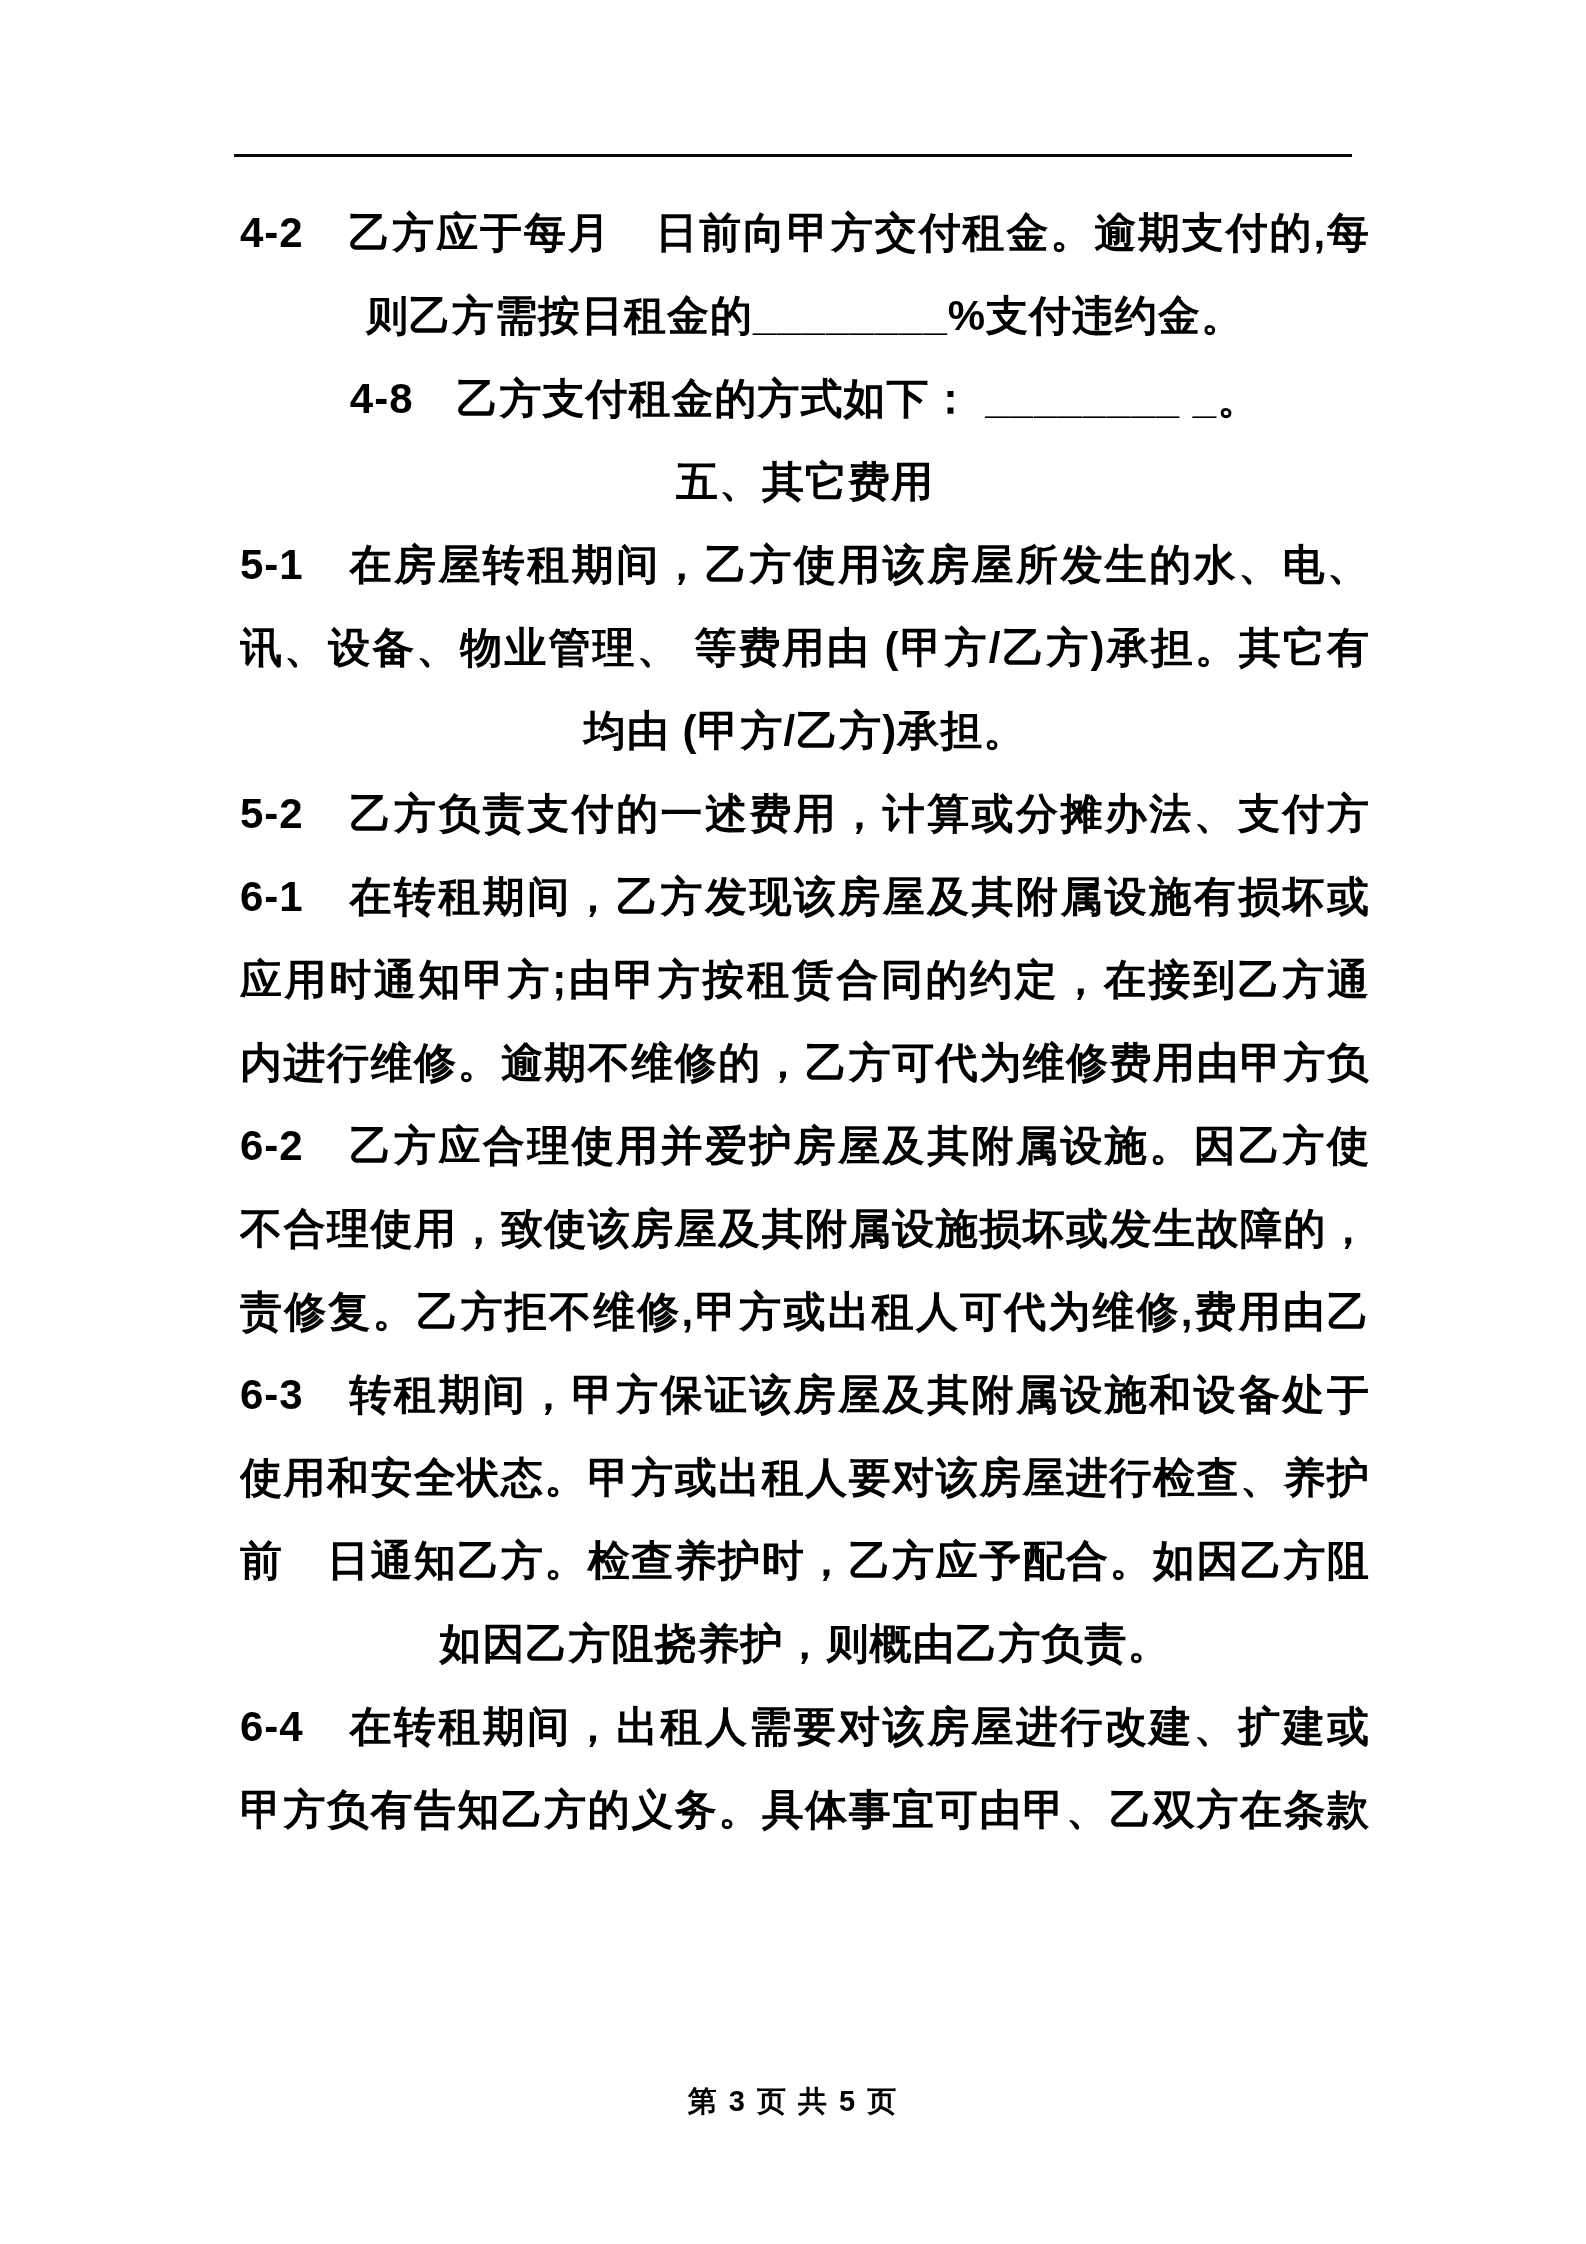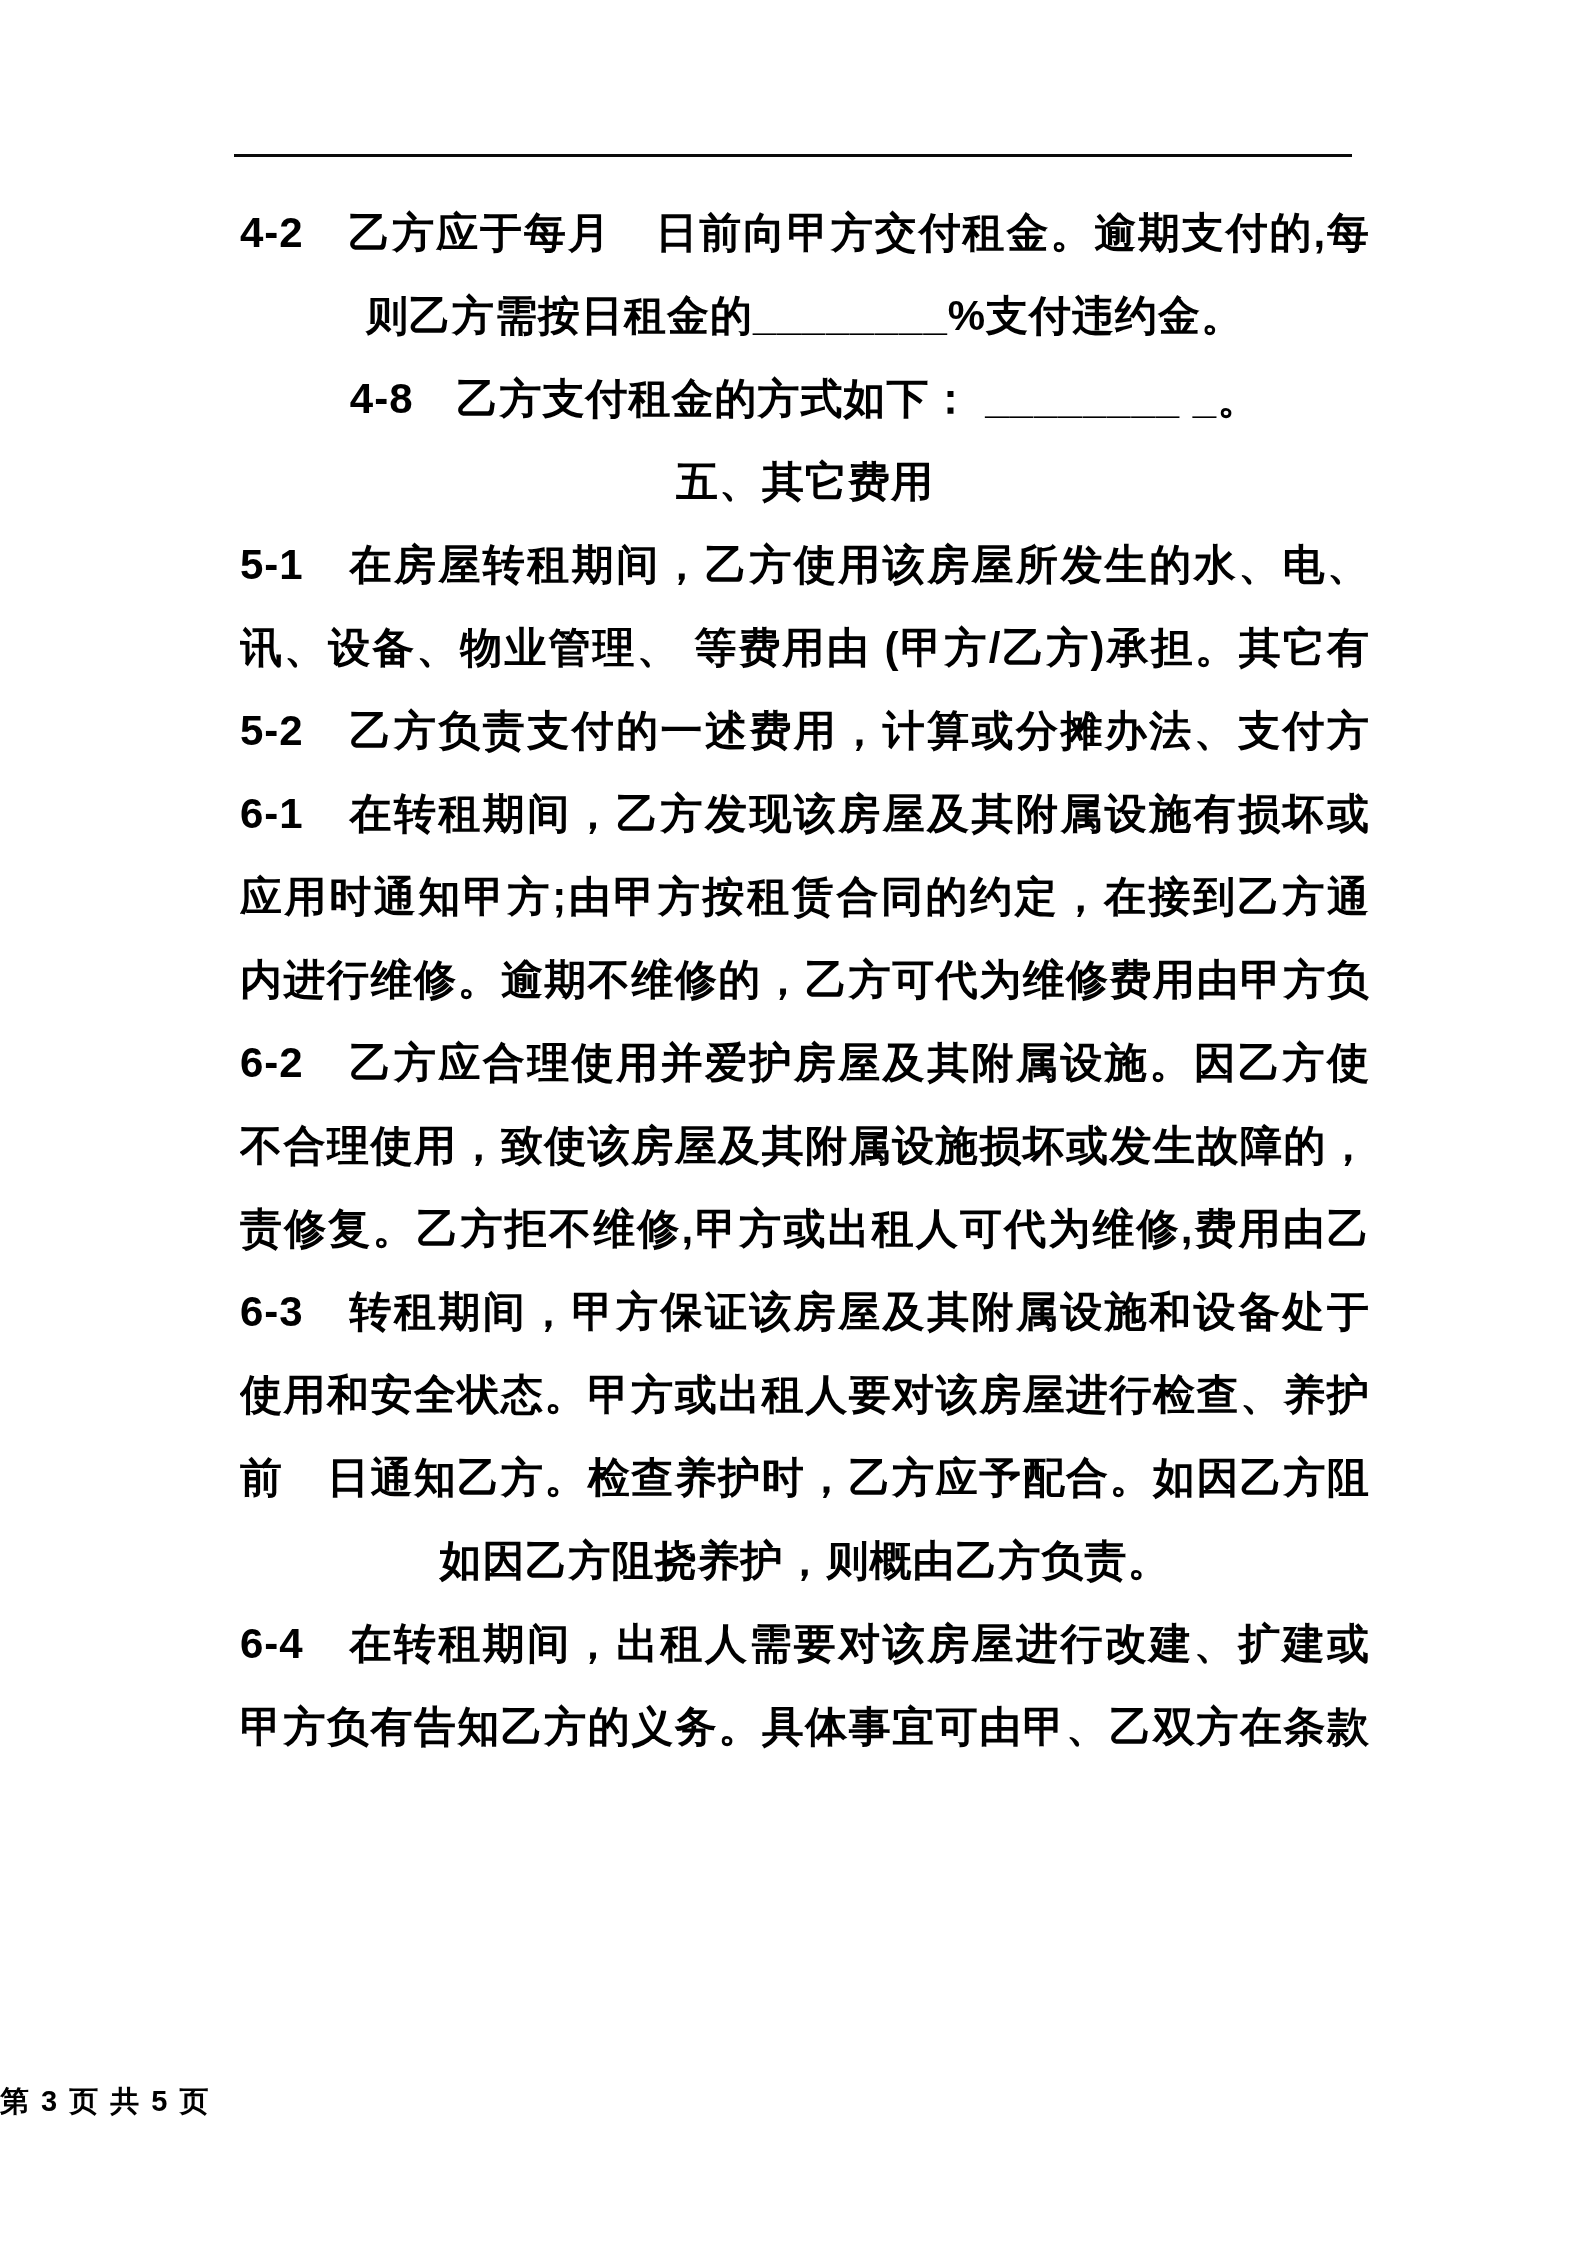--- a/index.html
+++ b/index.html
@@ -41,39 +41,41 @@
   }
   .line.fill {
     text-align: justify;
     text-align-last: justify;
   }
   .page-footer {
     position: absolute;
     left: 0;
     top: 2082px;
     width: 1586px;
+    text-align: center;
     font-size: 29px;
     font-weight: 700;
     letter-spacing: 2px;
   }
 </style>
 </head>
 <body>
 
 <div class="page">
 
   <div class="header-rule"></div>
 
   <div class="body-text">
     <div class="line fill">4-2　乙方应于每月　日前向甲方交付租金。逾期支付的,每逾期一日，</div>
     <div class="line">则乙方需按日租金的________%支付违约金。</div>
     <div class="line">4-8　乙方支付租金的方式如下： ________ _。</div>
     <div class="line">五、其它费用</div>
     <div class="line fill">5-1　在房屋转租期间，乙方使用该房屋所发生的水、电、煤气、通</div>
     <div class="line fill">讯、设备、物业管理、 等费用由 (甲方/乙方)承担。其它有关费用，</div>
+    <div class="line">均由 (甲方/乙方)承担。</div>
     <div class="line fill">5-2　乙方负责支付的一述费用，计算或分摊办法、支付方式和时</div>
     <div class="line fill">6-1　在转租期间，乙方发现该房屋及其附属设施有损坏或故障时，</div>
     <div class="line fill">应用时通知甲方;由甲方按租赁合同的约定，在接到乙方通知后的　日</div>
     <div class="line fill">内进行维修。逾期不维修的，乙方可代为维修费用由甲方负责承担。</div>
     <div class="line fill">6-2　乙方应合理使用并爱护房屋及其附属设施。因乙方使用不当或</div>
     <div class="line fill">不合理使用，致使该房屋及其附属设施损坏或发生故障的，乙方应负</div>
     <div class="line fill">责修复。乙方拒不维修,甲方或出租人可代为维修,费用由乙方承担。</div>
     <div class="line fill">6-3　转租期间，甲方保证该房屋及其附属设施和设备处于正常的可</div>
     <div class="line fill">使用和安全状态。甲方或出租人要对该房屋进行检查、养护的，应提</div>
     <div class="line fill">前　日通知乙方。检查养护时，乙方应予配合。如因乙方阻挠养护、</div>

